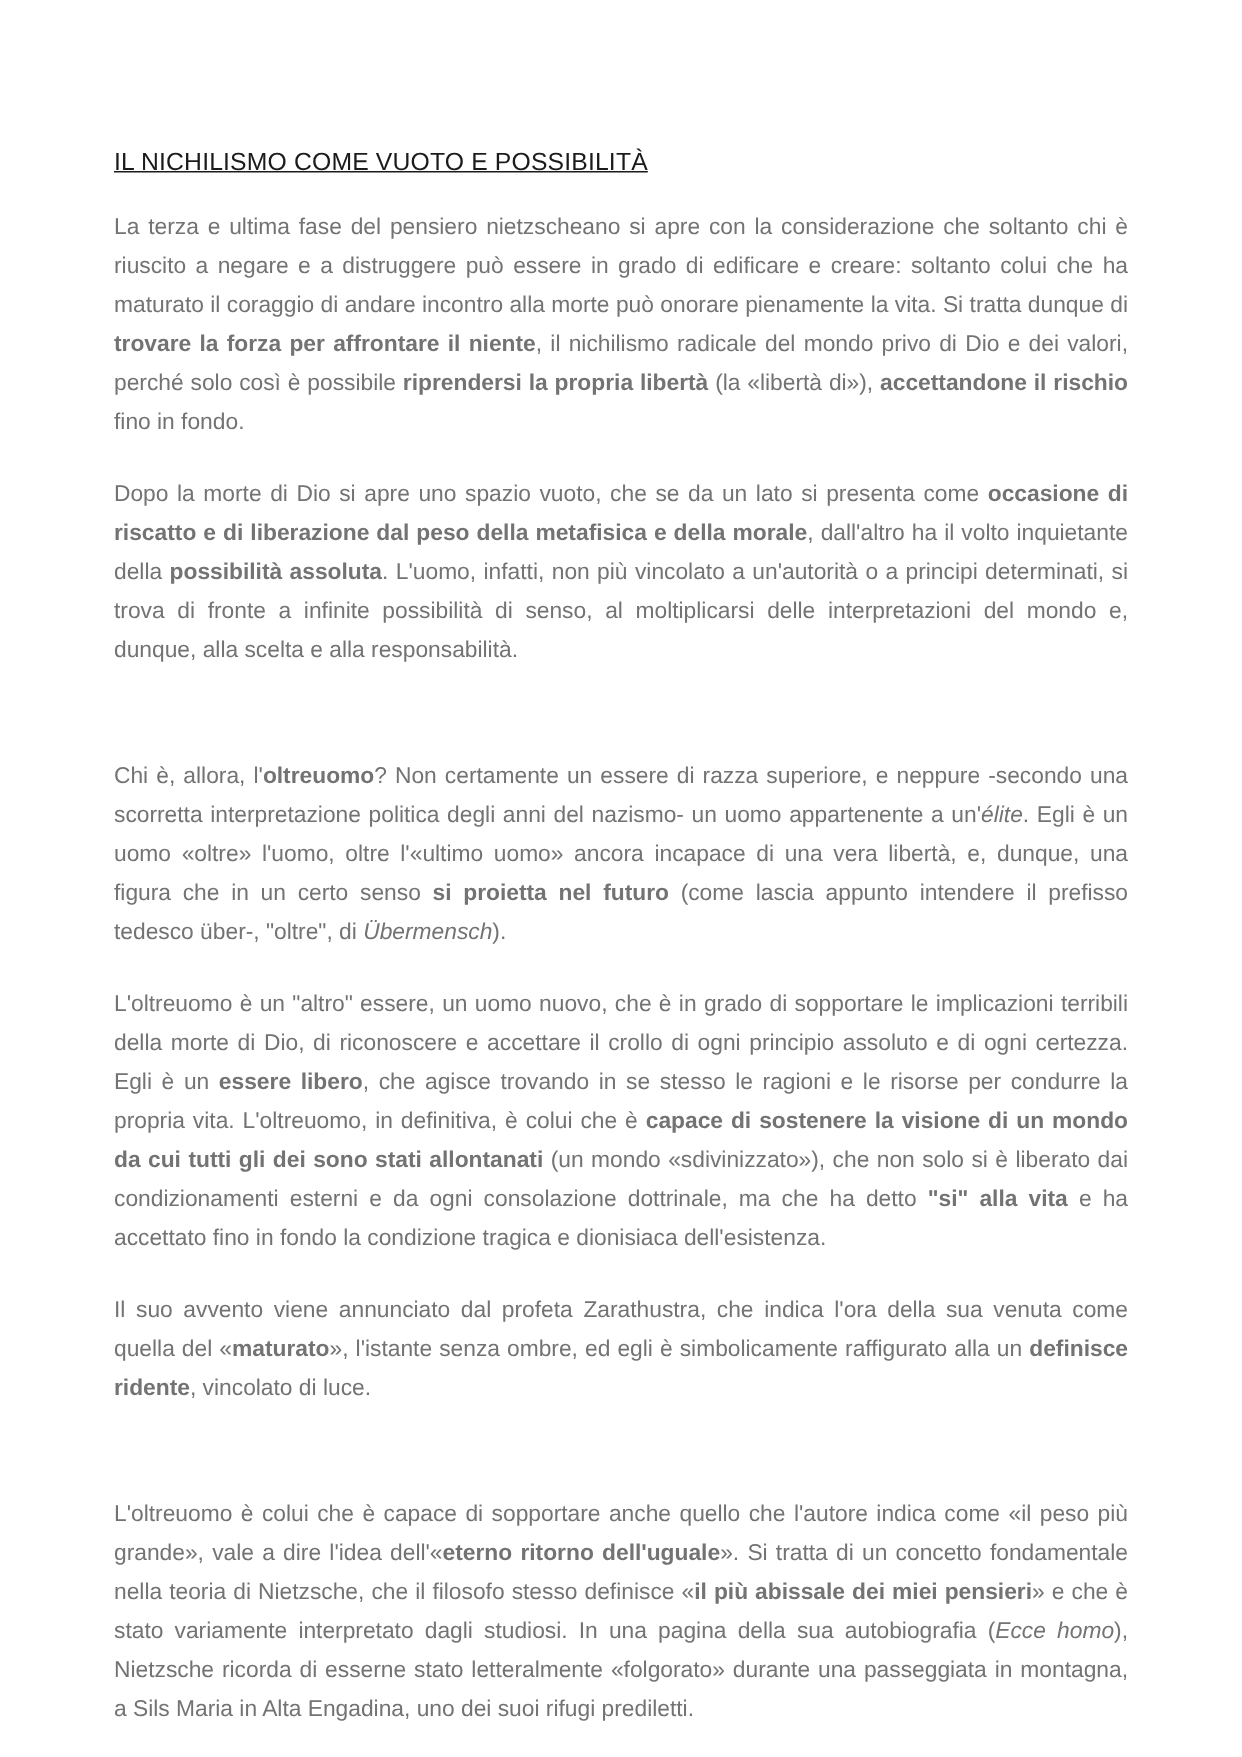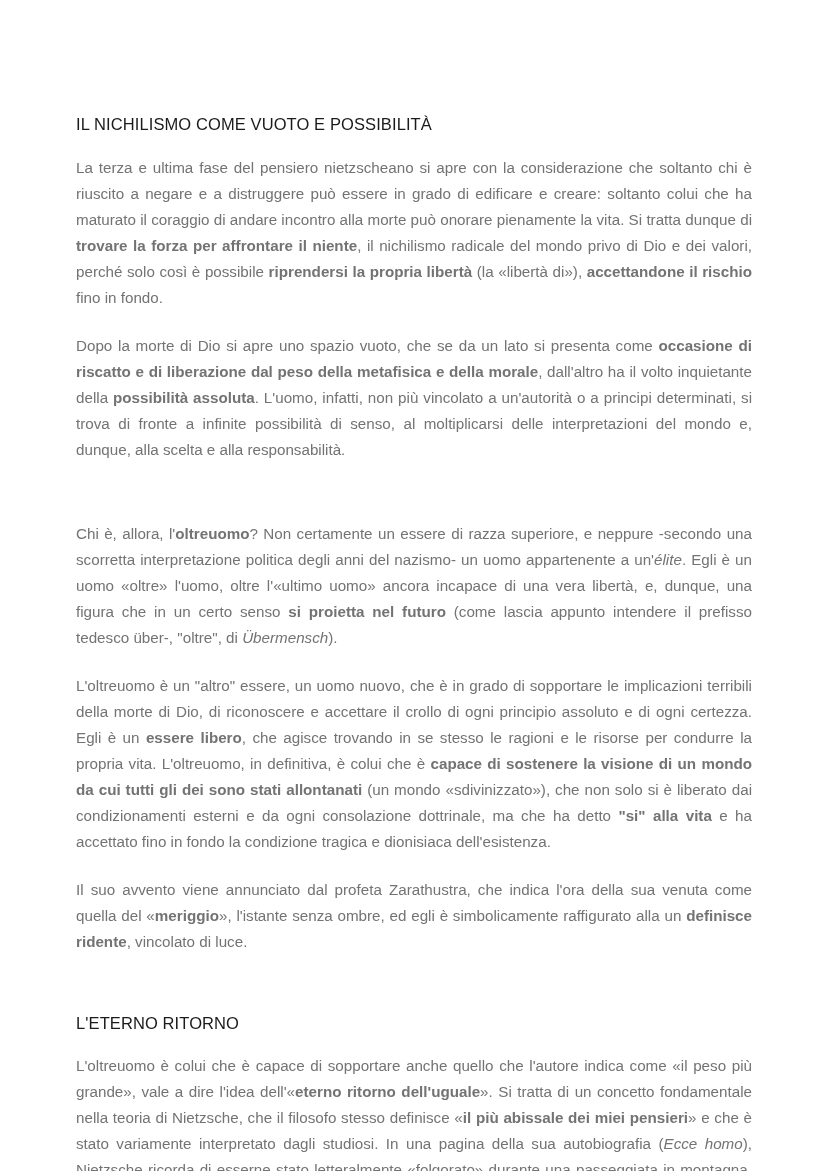--- a/index.html
+++ b/index.html
@@ -23,22 +23,23 @@
     background: #ffffff;
   }
   .doc-body {
     width: 676px;
   }
   h2.section-heading {
     font-size: 16.5px;
     font-weight: 400;
     letter-spacing: 0.1px;
     line-height: 1.25;
-    margin: 16px 0 20px 0;
+    margin: 0 0 20px 0;
     color: #1b1b1b;
+    text-decoration: underline;
   }
   .section + .section {
     margin-top: 58px;
   }
   p.para {
     font-size: 15.2px;
     line-height: 26px;
     text-align: justify;
     text-justify: inter-word;
     margin: 0 0 0 0;
@@ -65,20 +66,19 @@
   <div class="doc-body" id="doc-body">
 
   <section class="section">
         <h2 class="section-heading">IL NICHILISMO COME VUOTO E POSSIBILITÀ</h2>
         <p class="para"><span>La terza e ultima fase del pensiero nietzscheano si apre con la considerazione che soltanto chi è riuscito a negare e a distruggere può essere in grado di edificare e creare: soltanto colui che ha maturato il coraggio di andare incontro alla morte può onorare pienamente la vita. Si tratta dunque di </span><strong>trovare la forza per affrontare il niente</strong><span>, il nichilismo radicale del mondo privo di Dio e dei valori, perché solo così è possibile </span><strong>riprendersi la propria libertà</strong><span> (la «libertà di»), </span><strong>accettandone il rischio</strong><span> fino in fondo.</span></p>
         <p class="para"><span>Dopo la morte di Dio si apre uno spazio vuoto, che se da un lato si presenta come </span><strong>occasione di riscatto e di liberazione dal peso della metafisica e della morale</strong><span>, dall'altro ha il volto inquietante della </span><strong>possibilità assoluta</strong><span>. L'uomo, infatti, non più vincolato a un'autorità o a principi determinati, si trova di fronte a infinite possibilità di senso, al moltiplicarsi delle interpretazioni del mondo e, dunque, alla scelta e alla responsabilità.</span></p>
       </section>
       <section class="section">
         <p class="para"><span>Chi è, allora, l'</span><strong>oltreuomo</strong><span>? Non certamente un essere di razza superiore, e neppure -secondo una scorretta interpretazione politica degli anni del nazismo- un uomo appartenente a un'</span><em>élite</em><span>. Egli è un uomo «oltre» l'uomo, oltre l'«ultimo uomo» ancora incapace di una vera libertà, e, dunque, una figura che in un certo senso </span><strong>si proietta nel futuro</strong><span> (come lascia appunto intendere il prefisso tedesco über-, "oltre", di </span><em>Übermensch</em><span>).</span></p>
         <p class="para tight"><span>L'oltreuomo è un "altro" essere, un uomo nuovo, che è in grado di sopportare le implicazioni terribili della morte di Dio, di riconoscere e accettare il crollo di ogni principio assoluto e di ogni certezza. Egli è un </span><strong>essere libero</strong><span>, che agisce trovando in se stesso le ragioni e le risorse per condurre la propria vita. L'oltreuomo, in definitiva, è colui che è </span><strong>capace di sostenere la visione di un mondo da cui tutti gli dei sono stati allontanati</strong><span> (un mondo «sdivinizzato»), che non solo si è liberato dai condizionamenti esterni e da ogni consolazione dottrinale, ma che ha detto </span><strong>"si" alla vita</strong><span> e ha accettato fino in fondo la condizione tragica e dionisiaca dell'esistenza.</span></p>
-        <p class="para tight"><span>Il suo avvento viene annunciato dal profeta Zarathustra, che indica l'ora della sua venuta come quella del «</span><strong>meriggio</strong><span>», l'istante senza ombre, ed egli è simbolicamente raffigurato alla un </span><strong>definisce ridente</strong><span>, vincolato di luce.</span></p>
+        <p class="para tight"><span>Il suo avvento viene annunciato dal profeta Zarathustra, che indica l'ora della sua venuta come quella del «</span><strong>maturato</strong><span>», l'istante senza ombre, ed egli è simbolicamente raffigurato alla un </span><strong>definisce ridente</strong><span>, vincolato di luce.</span></p>
       </section>
       <section class="section">
-        <h2 class="section-heading">L'ETERNO RITORNO</h2>
         <p class="para"><span>L'oltreuomo è colui che è capace di sopportare anche quello che l'autore indica come «il peso più grande», vale a dire l'idea dell'«</span><strong>eterno ritorno dell'uguale</strong><span>». Si tratta di un concetto fondamentale nella teoria di Nietzsche, che il filosofo stesso definisce «</span><strong>il più abissale dei miei pensieri</strong><span>» e che è stato variamente interpretato dagli studiosi. In una pagina della sua autobiografia (</span><em>Ecce homo</em><span>), Nietzsche ricorda di esserne stato letteralmente «folgorato» durante una passeggiata in montagna, a Sils Maria in Alta Engadina, uno dei suoi rifugi prediletti.</span></p>
       </section>
     </div>
 </div>
 
 </body></html>

